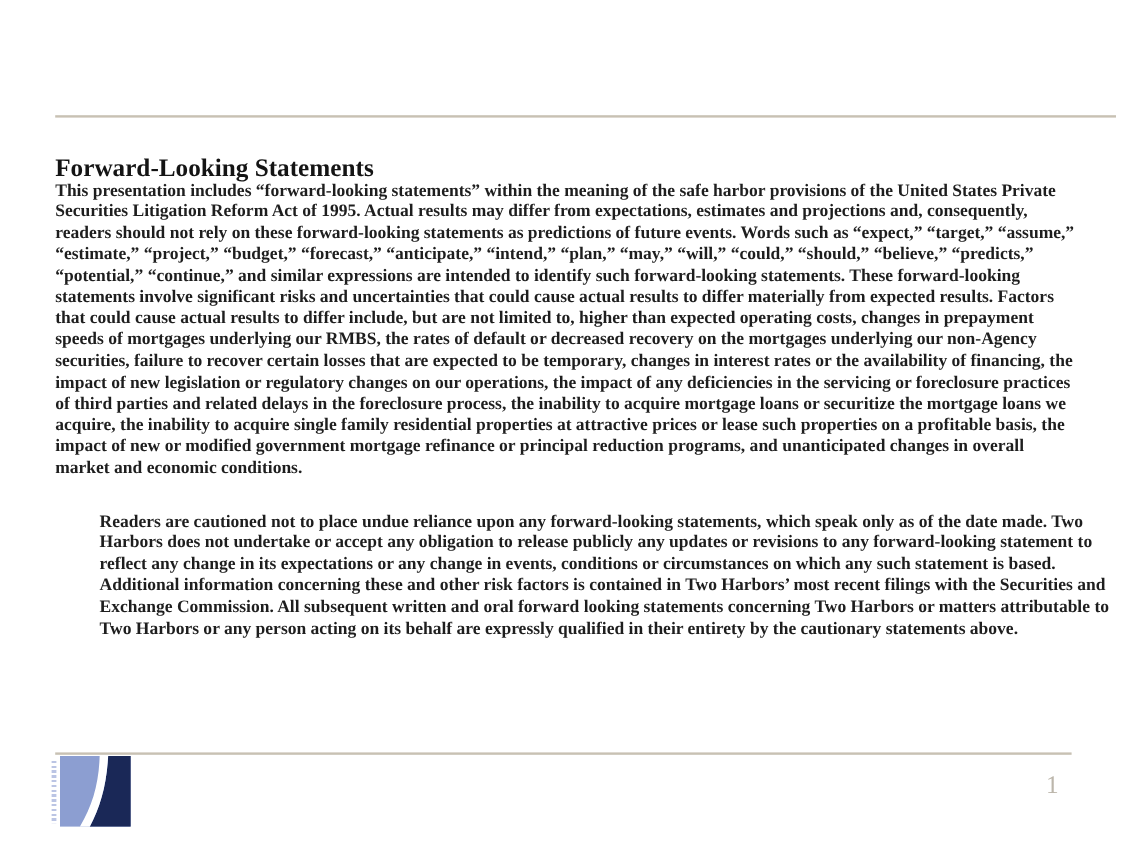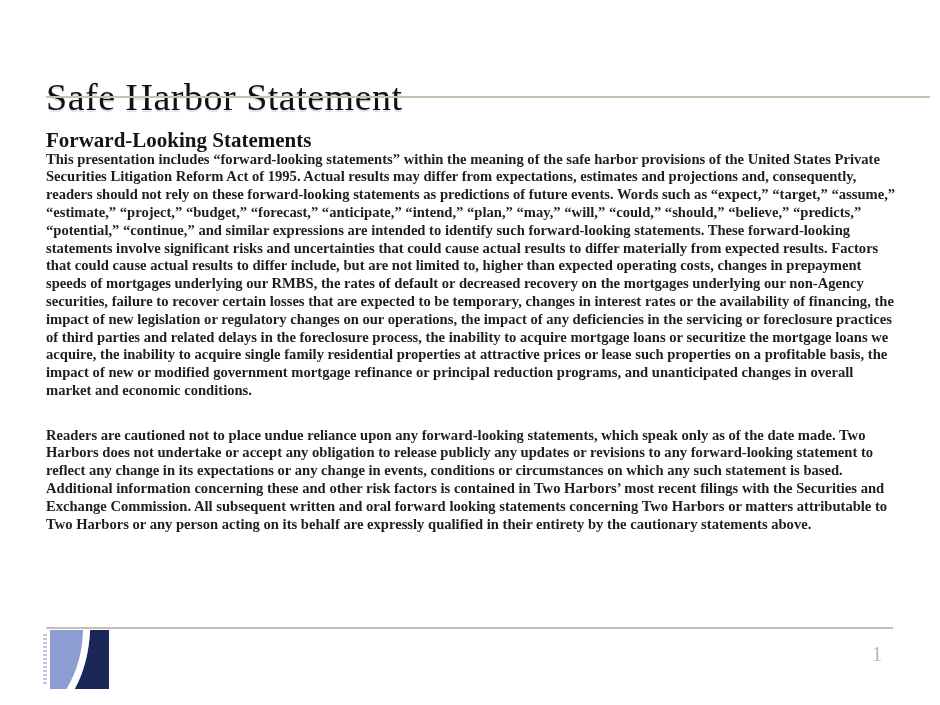--- a/index.html
+++ b/index.html
@@ -47,21 +47,21 @@
     position: absolute;
     left: 46px;
     width: 856px;
     font-size: 14.6px;
     line-height: 17.8px;
     text-align: left;
     color: #1e1e1e;
     font-weight: bold;
   }
   .para-1 { top: 136px; }
-  .para-2 { top: 412px; }
+  .para-2 { top: 412px; margin-left: 37px; }
   .divider-bottom {
     position: absolute;
     left: 46px;
     top: 627px;
     width: 847px;
     height: 0;
     border-top: 2px solid #c8c1b3;
   }
   .page-number {
     position: absolute;
@@ -119,21 +119,20 @@
     font-size: 6.5px;
     color: #8c9ed1;
     white-space: nowrap;
   }
 </style>
 </head>
 <body>
 
 <div class="slide">
 
-  <h1 class="title">Safe Harbor Statement</h1>
 
   <div class="divider-top"></div>
 
   <h2 class="section-heading">Forward-Looking Statements</h2>
 
   <p class="para para-1">This presentation includes “forward-looking statements” within the meaning of the safe harbor provisions of the United States Private Securities Litigation Reform Act of 1995.  Actual results may differ from expectations, estimates and projections and, consequently, readers should not rely on these forward-looking statements as predictions of future events.  Words such as “expect,” “target,” “assume,” “estimate,” “project,” “budget,” “forecast,” “anticipate,” “intend,” “plan,” “may,” “will,” “could,” “should,” “believe,” “predicts,” “potential,” “continue,” and similar expressions are intended to identify such forward-looking statements.  These forward-looking statements involve significant risks and uncertainties that could cause actual results to differ materially from expected results.  Factors that could cause actual results to differ include, but are not limited to, higher than expected operating costs, changes in prepayment speeds of mortgages underlying our RMBS, the rates of default or decreased recovery on the mortgages underlying our non-Agency securities, failure to recover certain losses that are expected to be temporary, changes in interest rates or the availability of financing, the impact of new legislation or regulatory changes on our operations, the impact of any deficiencies in the servicing or foreclosure practices of third parties and related delays in the foreclosure process, the inability to acquire mortgage loans or securitize the mortgage loans we acquire, the inability to acquire single family residential properties at attractive prices or lease such properties on a profitable basis, the impact of new or modified government mortgage refinance or principal reduction programs, and unanticipated changes in overall market and economic conditions.</p>
 
   <p class="para para-2">Readers are cautioned not to place undue reliance upon any forward-looking statements, which speak only as of the date made. Two Harbors does not undertake or accept any obligation to release publicly any updates or revisions to any forward-looking statement to reflect any change in its expectations or any change in events, conditions or circumstances on which any such statement is based.  Additional information concerning these and other risk factors is contained in Two Harbors’ most recent filings with the Securities and Exchange Commission. All subsequent written and oral forward looking statements concerning Two Harbors or matters attributable to Two Harbors or any person acting on its behalf are expressly qualified in their entirety by the cautionary statements above.</p>
 
   <div class="divider-bottom"></div>

